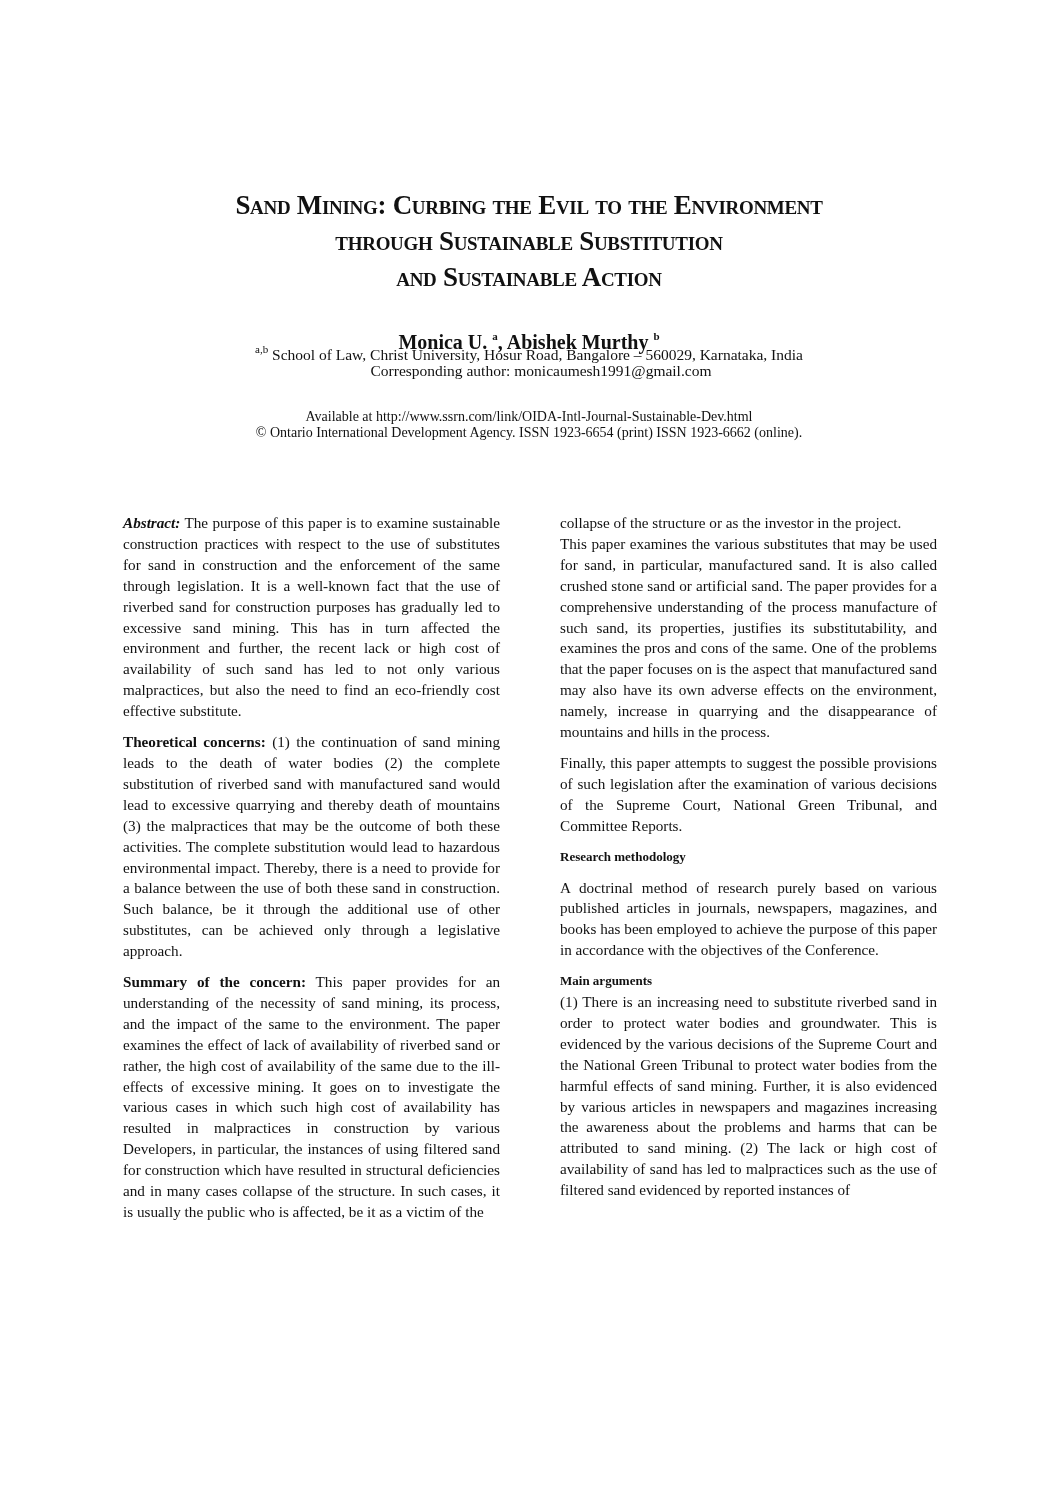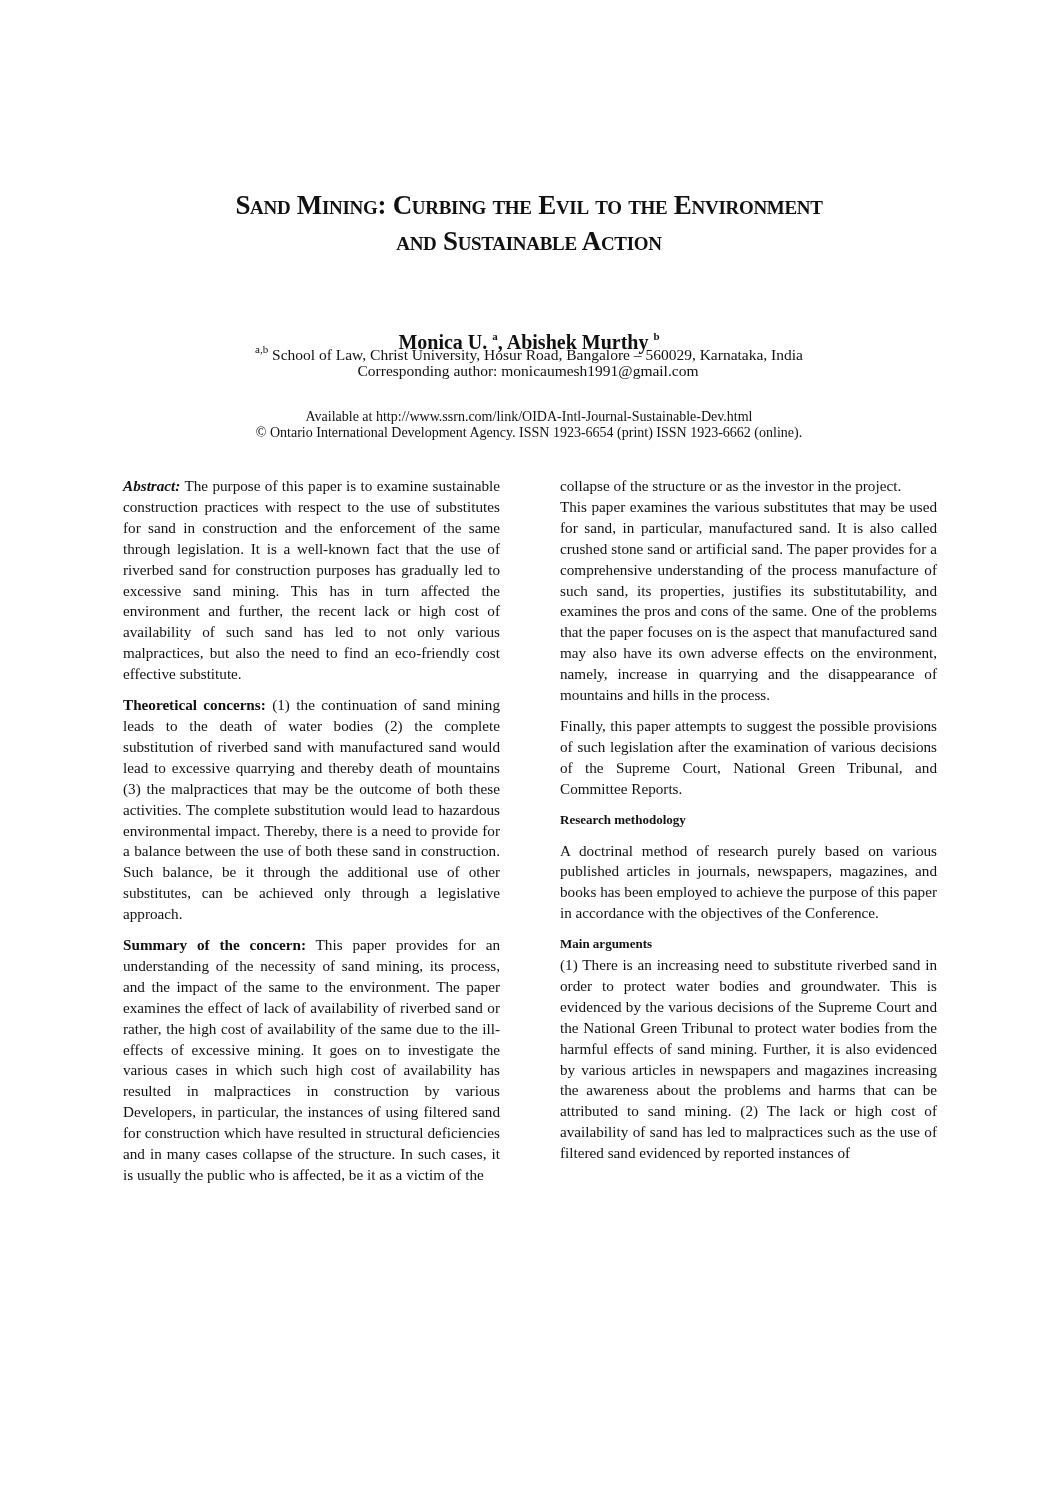--- a/index.html
+++ b/index.html
@@ -62,42 +62,42 @@
       text-align: center;
       font-size: 15.5px;
       line-height: 21px;
     }
     .affiliation sup {
       font-size: 11px;
       vertical-align: 7px;
     }
     .corresponding {
       position: absolute;
-      left: 99px;
+      left: 112px;
       width: 858px;
       top: 360px;
       text-align: center;
       font-size: 15.5px;
       line-height: 21px;
     }
     .availability {
       position: absolute;
       left: 100px;
       width: 858px;
       top: 409px;
       text-align: center;
       font-size: 14px;
       line-height: 16px;
     }
     .availability div { white-space: nowrap; }
 
     
     .col {
       position: absolute;
-      top: 476px;
+      top: 513px;
       width: 377px;
       font-size: 15.2px;
       line-height: 20.9px;
       text-align: justify;
     }
     .col-left { left: 123px; }
     .col-right { left: 560px; }
     .col p {
       margin: 0 0 10px 0;
     }
@@ -117,20 +117,21 @@
     }
     .col h3.tight { margin: 0; }
   </style>
 </head>
 <body>
 
 <div class="page">
 
   <div class="title">
     <span class="line">Sand Mining: Curbing the Evil to the Environment</span>
+    <span class="line">through Sustainable Substitution</span>
     <span class="line">and Sustainable Action</span>
   </div>
 
   <div class="authors">
     <span>Monica U.</span>
     <sup>a</sup><span>, </span><span>Abishek Murthy</span>
     <sup>b</sup>
   </div>
 
   <div class="affiliation">

